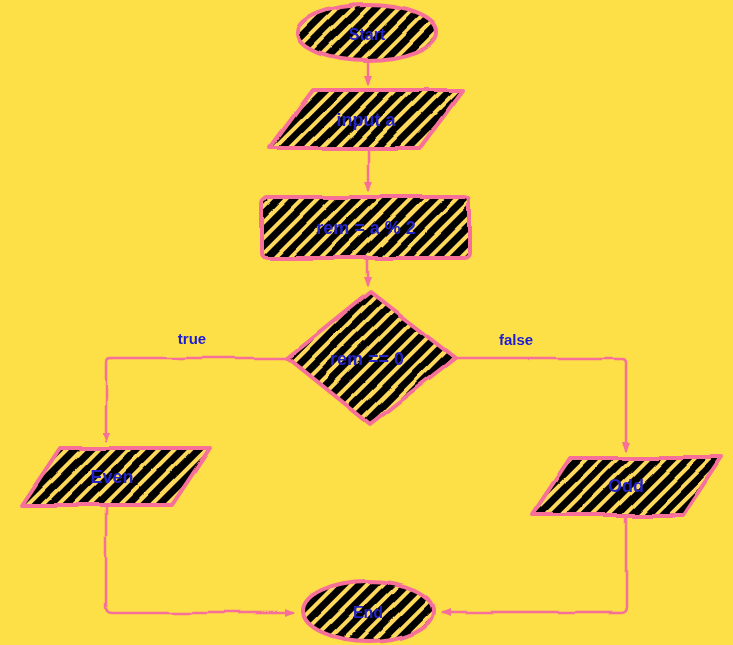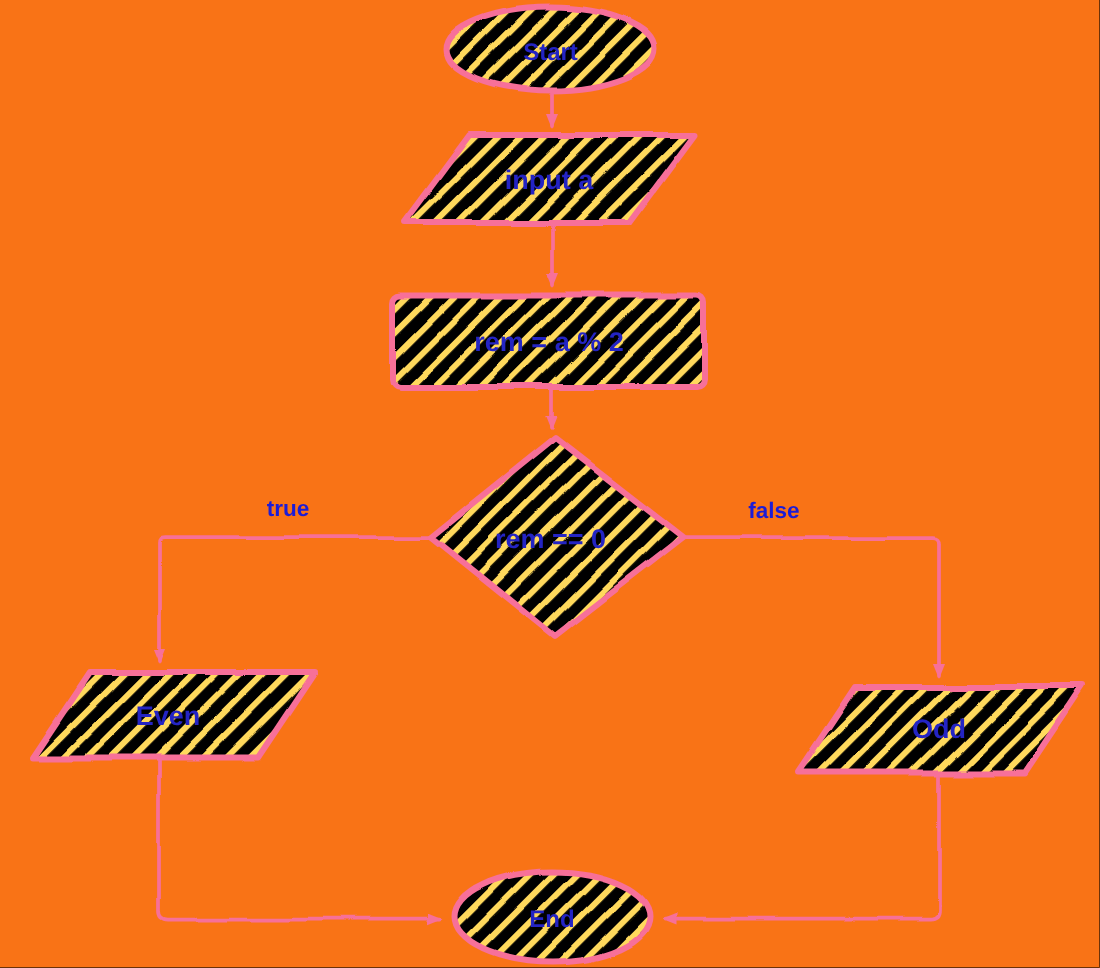--- a/index.html
+++ b/index.html
@@ -1,19 +1,19 @@
 <!DOCTYPE html>
 <html><head>
 <meta charset="utf-8">
 <style>
   html,body{margin:0;padding:0;background:#000;}
   .stage{
     position:relative;
     width:733px;height:645px;
-    background:#f97316;
+    background:#fde047;
     overflow:hidden;
     font-family:"Liberation Sans",sans-serif;
   }
   svg text{
     font-family:"Liberation Sans",sans-serif;
     font-weight:bold;
     text-anchor:middle;
   }
   .node-label{font-size:18px;fill:#2424c4;}
   .node-label-sm{font-size:16px;fill:#2424c4;}

